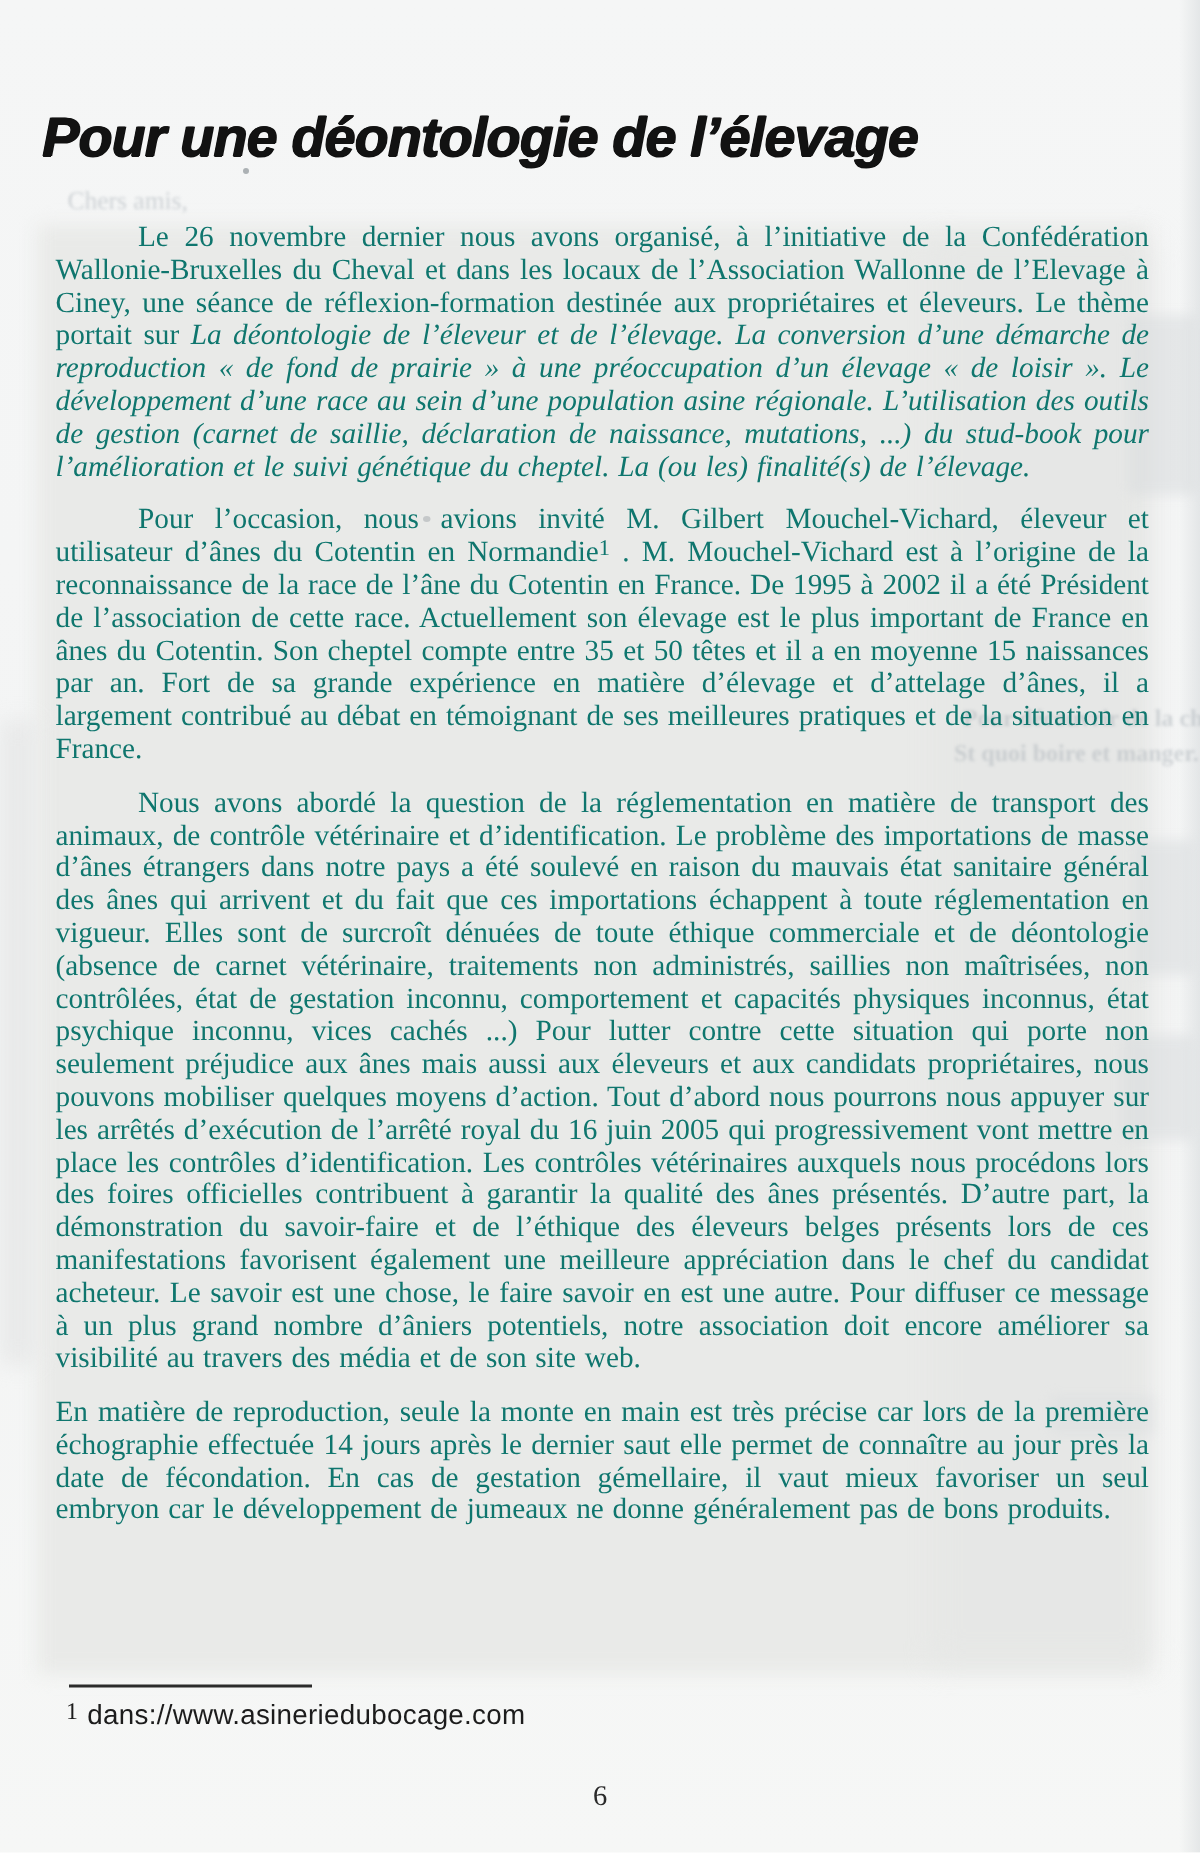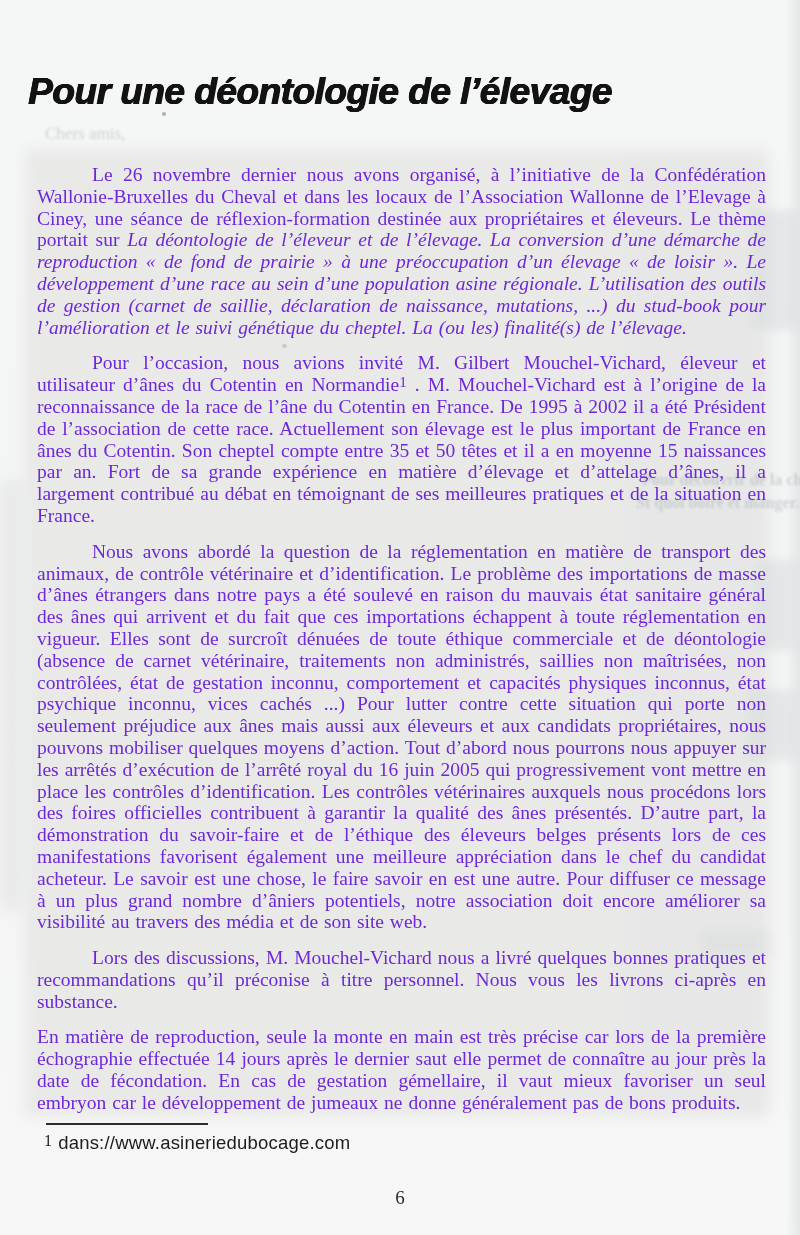--- a/index.html
+++ b/index.html
@@ -32,25 +32,25 @@
     position:absolute;left:0;top:70px;width:640px;
     text-align:center;
     font-family:"Liberation Sans",sans-serif;
     font-weight:bold;font-style:italic;
     font-size:37px;line-height:44px;
     letter-spacing:-0.5px;
     color:#121212;
     text-shadow:.7px 0 0 #121212,-.4px 0 0 #121212,0 .4px 0 #121212;
   }
   .body-text{
-    position:absolute;left:37px;top:164px;width:729px;
+    position:absolute;left:37px;top:148px;width:729px;
     font-size:19.5px;line-height:21.8px;
     text-align:justify;
     word-spacing:1px;
-    color:#6d28d9;
+    color:#0f766e;
   }
   .body-text p{margin:0 0 14px 0;}
   .body-text p.indent{text-indent:55px;}
   .body-text p.no-indent{text-indent:0;}
   .it{font-style:italic;}
   sup.fnref{font-size:15px;vertical-align:4px;line-height:0;}
   .footnote-rule{
     position:absolute;left:46px;top:1123px;width:162px;height:2px;
     background:#2b2b2b;
   }
@@ -103,21 +103,20 @@
   <div>Pour une déontologie de l’élevage</div>
 </div>
 
 <div class="body-text">
   <p class="indent"><span>Le 26 novembre dernier nous avons organisé,  à  l’initiative de la Confédération Wallonie-Bruxelles du Cheval et dans  les locaux de l’Association Wallonne de l’Elevage à Ciney, une séance de réflexion-formation destinée aux propriétaires et éleveurs. Le thème portait sur </span><span class="it">La déontologie de l’éleveur et de l’élevage. La conversion d’une démarche de reproduction « de fond de prairie » à une préoccupation d’un élevage « de loisir ». Le développement d’une race au sein d’une population asine régionale. L’utilisation des outils de gestion (carnet de saillie, déclaration de naissance, mutations, ...)  du stud-book pour l’amélioration et le suivi génétique du cheptel. La (ou les) finalité(s) de l’élevage.</span></p>
 
   <p class="indent"><span>Pour l’occasion, nous avions invité M. Gilbert Mouchel-Vichard, éleveur et utilisateur d’ânes du Cotentin en Normandie</span><sup class="fnref">1</sup><span> . M. Mouchel-Vichard est à l’origine de la reconnaissance de la race de l’âne du Cotentin en France. De 1995 à 2002 il a été Président de l’association de cette race. Actuellement son élevage est le plus important de France en ânes du Cotentin. Son cheptel compte entre 35 et 50 têtes et il a en moyenne 15 naissances par an. Fort de sa grande expérience en matière d’élevage et d’attelage d’ânes, il a largement contribué au débat en témoignant de ses meilleures pratiques et de la situation en France.</span></p>
 
   <p class="indent"><span>Nous avons abordé la question de la réglementation en matière de transport des animaux, de contrôle vétérinaire et d’identification. Le problème des importations de masse d’ânes étrangers dans notre pays a été soulevé en raison du mauvais état sanitaire général des ânes qui arrivent et du fait que ces importations échappent à toute réglementation en vigueur. Elles sont de surcroît dénuées de toute éthique commerciale et de déontologie (absence de carnet vétérinaire, traitements non administrés, saillies non maîtrisées, non contrôlées, état de gestation inconnu, comportement et capacités physiques inconnus, état psychique inconnu, vices cachés ...) Pour lutter contre cette situation qui porte non seulement préjudice aux ânes mais aussi aux éleveurs et aux candidats propriétaires, nous pouvons mobiliser quelques moyens d’action. Tout d’abord nous pourrons nous appuyer sur les arrêtés d’exécution de l’arrêté royal du 16 juin 2005 qui progressivement vont mettre en place les contrôles d’identification. Les contrôles vétérinaires auxquels nous procédons lors des foires officielles contribuent à garantir la qualité des ânes présentés. D’autre part, la démonstration du savoir-faire et de l’éthique des éleveurs belges présents lors de ces manifestations favorisent également une meilleure appréciation dans le chef du candidat acheteur. Le savoir est une chose, le faire savoir en est une autre. Pour diffuser ce message à un plus grand nombre d’âniers potentiels, notre association doit encore améliorer sa visibilité au travers des média et de son site web.</span></p>
 
-  <p class="indent"><span>Lors des discussions, M. Mouchel-Vichard nous a livré quelques bonnes pratiques et recommandations qu’il préconise à titre personnel. Nous vous les livrons ci-après en substance.</span></p>
 
   <p class="no-indent"><span>En matière de reproduction, seule la monte en main est très précise car lors de la première échographie effectuée 14 jours après le dernier saut elle permet de connaître au jour près la date de fécondation. En cas de gestation gémellaire, il vaut mieux favoriser un seul embryon car le développement de jumeaux ne donne généralement pas de bons produits.</span></p>
 </div>
 
 <div class="footnote-rule"></div>
 <div class="footnote">
   <span class="marker">1</span><span>dans://www.asineriedubocage.com</span>
 </div>
 
 <div class="page-number">6</div>

